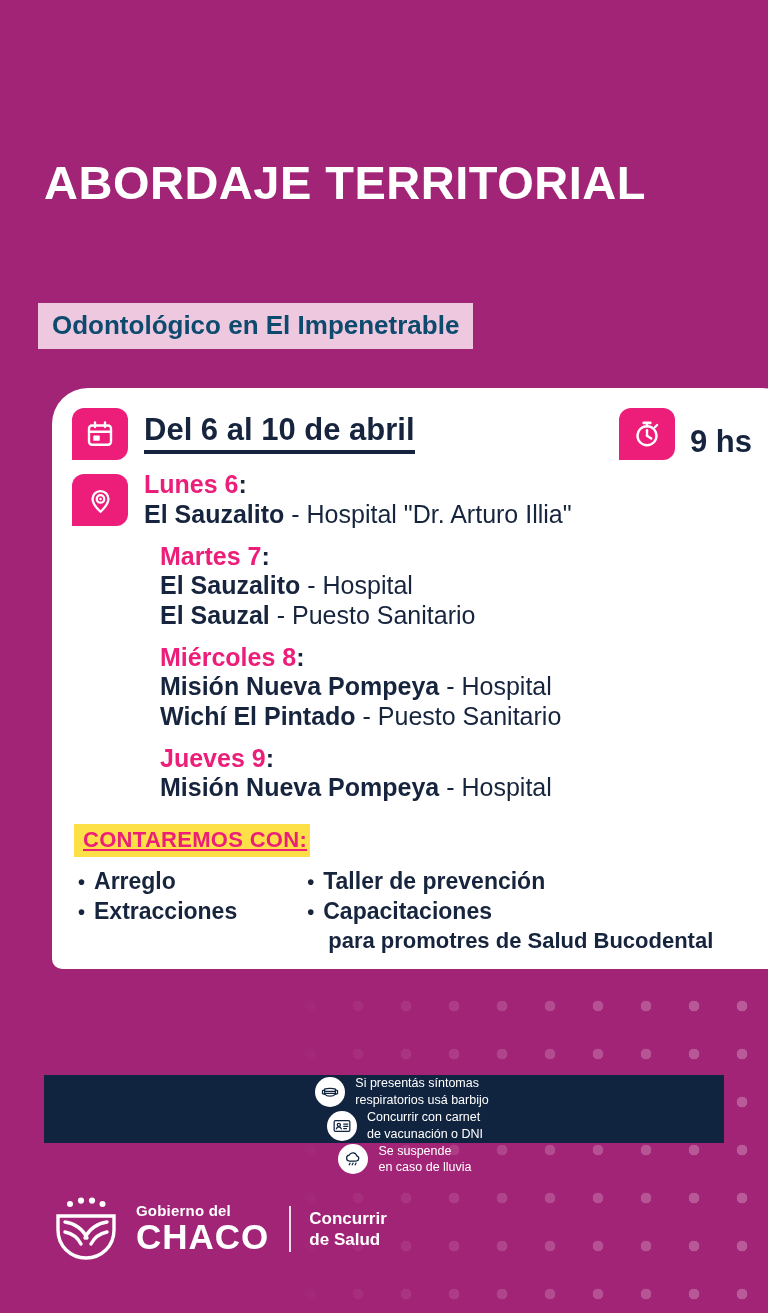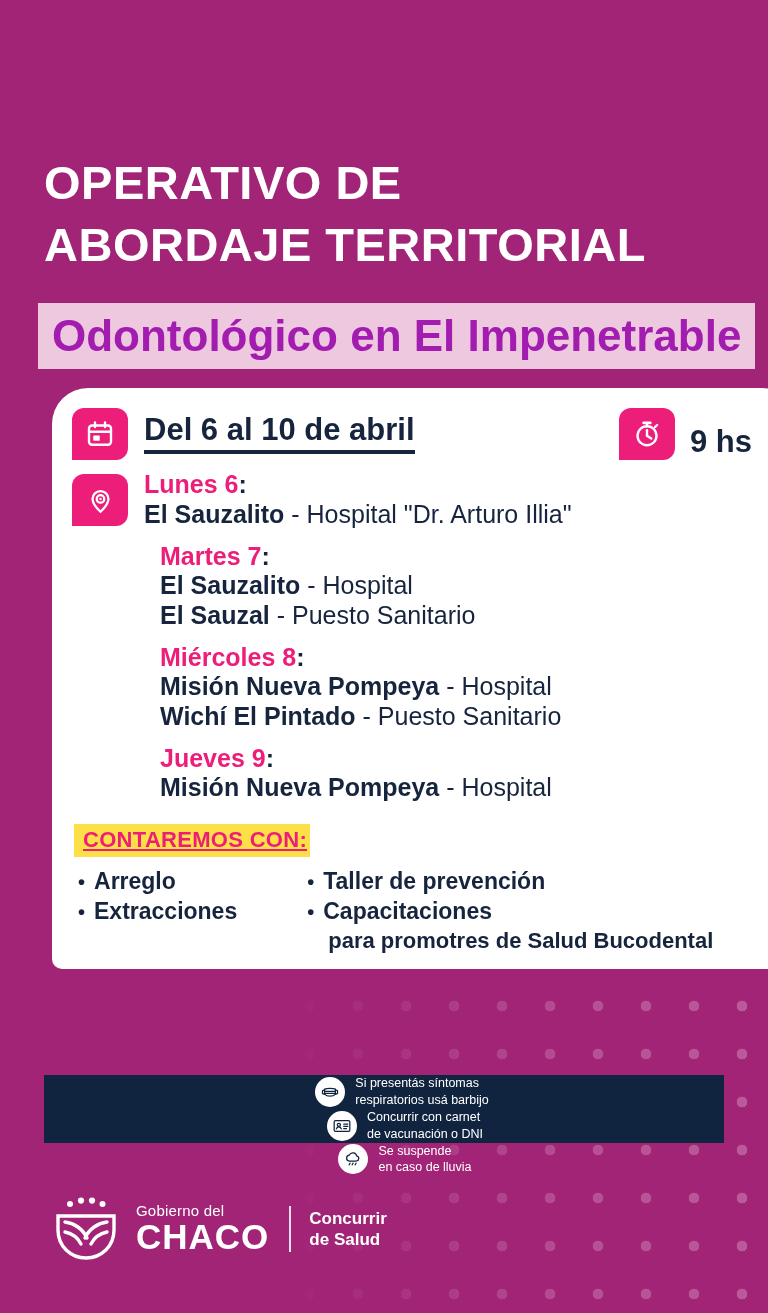--- a/index.html
+++ b/index.html
@@ -38,22 +38,22 @@
     text-transform:uppercase;
     white-space:nowrap;
   }
   #subtitle-band{
     position:absolute; left:38px; top:303px;
     background:#eec8de;
     padding:8px 14px 9px 14px;
     z-index:2;
   }
   #subtitle-band span{
-    color:#a21caf;
-    font-size:44px;
+    color:#0c4a6e;
+    font-size:26px;
     font-weight:bold;
     line-height:1.12;
     white-space:nowrap;
   }
 
   
   #card{
     position:absolute;
     left:52px; top:388px; width:746px;
     background:#ffffff;
@@ -151,32 +151,31 @@
     margin-left:10px;color:#ffffff;font-size:12.5px;line-height:1.35;white-space:nowrap;
   }
 
   
   #logo{
     position:absolute;left:50px;top:1196px;
     display:flex;align-items:center;z-index:3;
   }
   #logo-mark{width:72px;height:66px;flex:0 0 auto;}
   #logo-words{margin-left:14px;}
-  #gob{color:#ffffff;font-size:15px;font-weight:normal;line-height:1.15;letter-spacing:.2px;}
+  #gob{color:#ffffff;font-size:15px;font-weight:bold;line-height:1.15;letter-spacing:.2px;}
   #chaco{color:#ffffff;font-size:35px;font-weight:bold;line-height:1.05;letter-spacing:1px;}
   #divider{width:2px;height:46px;background:rgba(255,255,255,.85);margin:0 18px 0 20px;}
   #ministerio{color:#ffffff;font-size:17px;font-weight:bold;line-height:1.25;}
 </style>
 </head>
 <body>
 
 <div id="dots"></div>
 
 <div id="headline">
-  <div class="h-line">OPERATIVO DE</div>
   <div class="h-line">ABORDAJE TERRITORIAL</div>
 </div>
 <div id="subtitle-band">
   <span>Odontológico en El Impenetrable</span>
 </div>
 
 <div id="card">
 
   <div id="date-row">
     <div class="tile">

